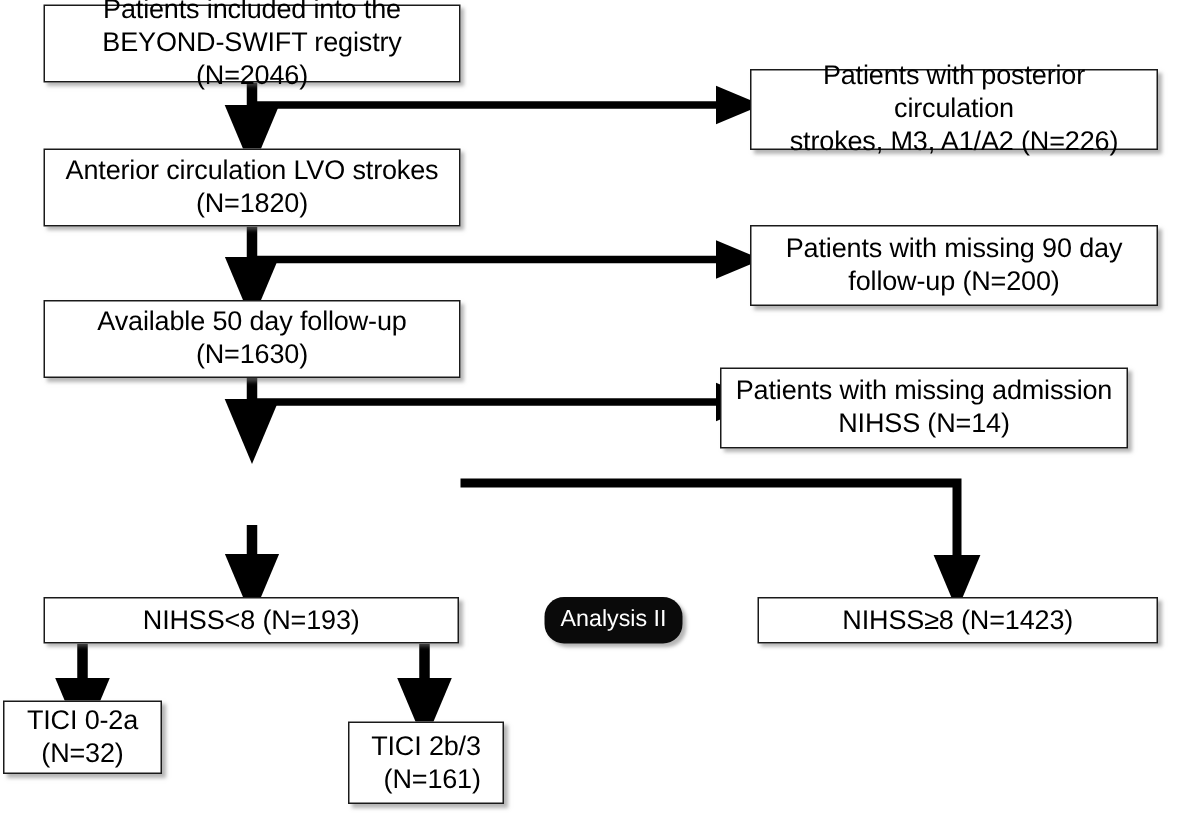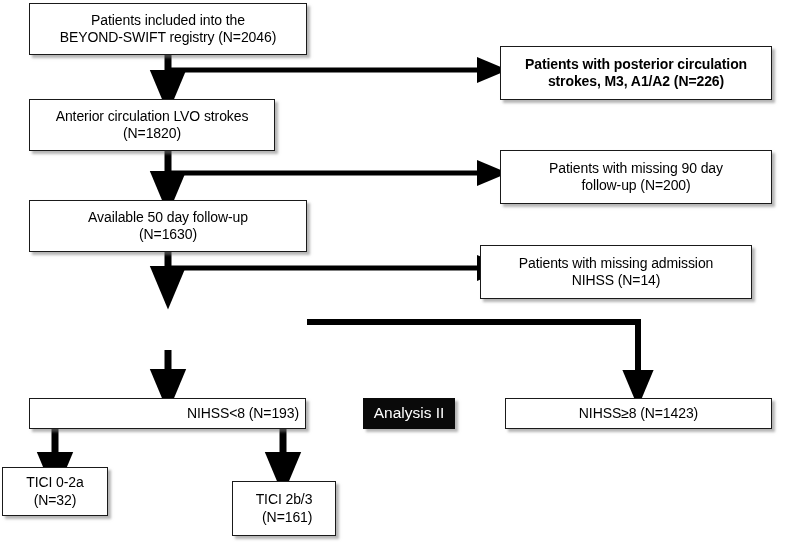--- a/index.html
+++ b/index.html
@@ -29,21 +29,21 @@
     position: absolute;
     box-sizing: border-box;
     background: #ffffff;
     border: 1.6px solid #1a1a1a;
     box-shadow: 2.5px 2.5px 2.5px rgba(120,120,120,0.55);
     display: flex;
     align-items: center;
     justify-content: center;
     text-align: center;
     color: #000000;
-    font-size: 14px;
+    font-size: 18px;
     line-height: 1.22;
     letter-spacing: -0.1px;
     padding: 2px 6px;
     z-index: 3;
   }
   .node .txt {
     display: block;
     white-space: pre-line;
   }
   .badge {
@@ -108,62 +108,62 @@
     <g>
       <line x1="283" y1="429" x2="283" y2="473" stroke="#000000" stroke-width="7" marker-end="url(#ah)"></line>
     </g>
   </svg>
 
   <div class="node" style="left:29px; top:3px; width:278px; height:52px;">
     <span class="txt">Patients included into the
 BEYOND-SWIFT registry (N=2046)</span>
   </div>
 
-  <div class="node" style="left:500px; top:46px; width:272px; height:54px;font-weight:bold;">
+  <div class="node" style="left:500px; top:46px; width:272px; height:54px;">
     <span class="txt">Patients with posterior circulation
 strokes, M3, A1/A2 (N=226)</span>
   </div>
 
-  <div class="node" style="left:29px; top:99px; width:246px; height:52px;">
+  <div class="node" style="left:29px; top:99px; width:278px; height:52px;">
     <span class="txt">Anterior circulation LVO strokes
 (N=1820)</span>
   </div>
 
   <div class="node" style="left:500px; top:150px; width:272px; height:54px;">
     <span class="txt">Patients with missing 90 day
 follow-up (N=200)</span>
   </div>
 
   <div class="node" style="left:29px; top:200px; width:278px; height:52px;">
     <span class="txt">Available 50 day follow-up
 (N=1630)</span>
   </div>
 
   <div class="node" style="left:480px; top:245px; width:272px; height:54px;">
     <span class="txt">Patients with missing admission
 NIHSS (N=14)</span>
   </div>
 
 
-  <div class="node" style="left:29px; top:398px; width:277px; height:31px;justify-content:flex-end;">
+  <div class="node" style="left:29px; top:398px; width:277px; height:31px;">
     <span class="txt">NIHSS&lt;8 (N=193)</span>
   </div>
 
   <div class="node" style="left:505px; top:398px; width:267px; height:31px;">
     <span class="txt">NIHSS≥8 (N=1423)</span>
   </div>
 
   <div class="node" style="left:2px; top:467px; width:106px; height:49px;">
     <span class="txt">TICI 0-2a
 (N=32)</span>
   </div>
 
   <div class="node" style="left:232px; top:481px; width:104px; height:55px;text-align:right;">
     <span class="txt">TICI 2b/3
 (N=161)</span>
   </div>
 
 
-  <div class="badge" style="left:363px; top:398px; width:92px; height:31px;">
+  <div class="badge" style="left:363px; top:398px; width:92px; height:31px;border-radius:13px;">
     <span>Analysis II</span>
   </div>
 
 </div>
 
 </body></html>

